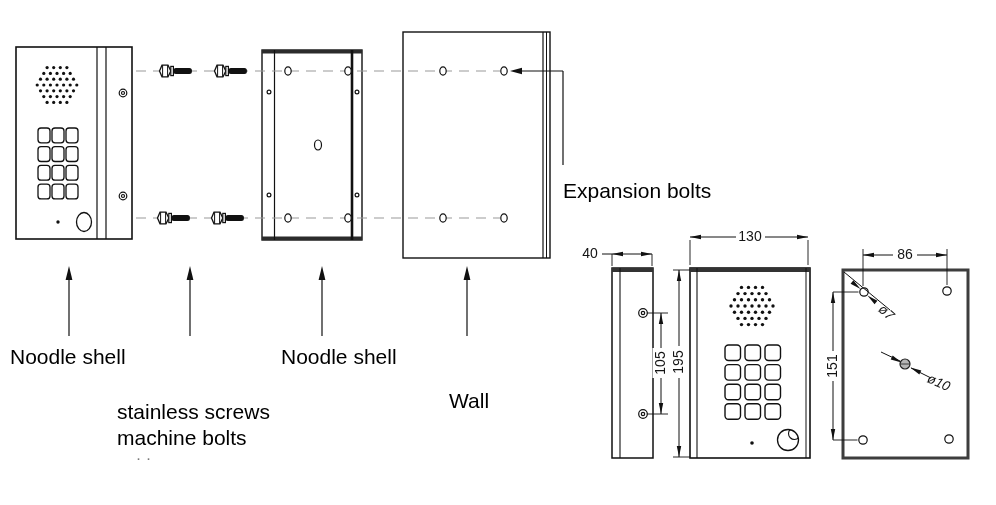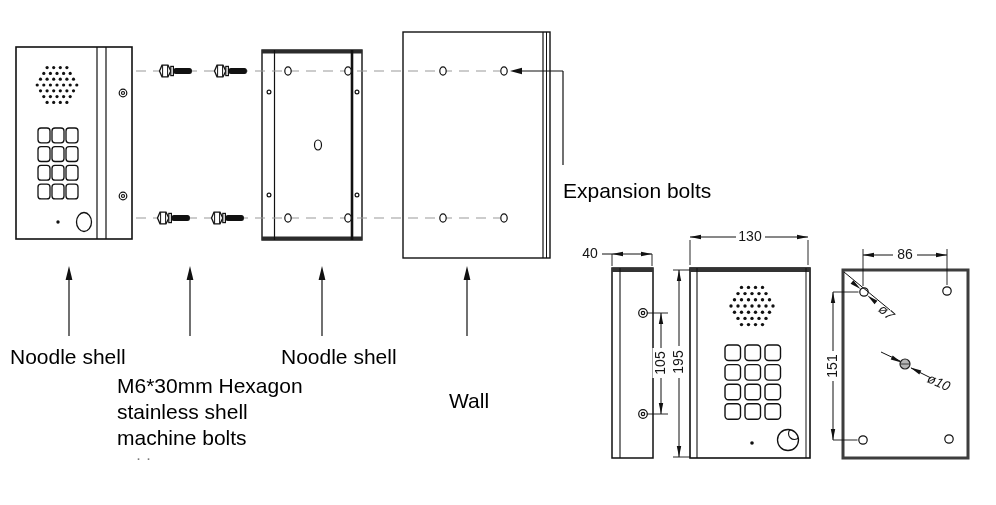--- a/index.html
+++ b/index.html
@@ -311,21 +311,20 @@
     <line x1="911" y1="368" x2="931" y2="378" stroke="#111" stroke-width="1"></line>
     <polygon points="901.5,362.5 890.7,359.4 892.7,355.5" fill="#111"></polygon>
     <polygon points="910.5,367.5 921.3,370.6 919.3,374.5" fill="#111"></polygon>
     <g transform="translate(929,371) rotate(24)">
       <text x="2" y="11" class="dia">ø10</text>
     </g>
   </g>
 </svg>
 
 <div class="lbl" style="left:10px;top:346px;">Noodle shell</div>
-<div class="lbl" style="left:117px;top:375px;">M6*30mm Hexagon</div>
-<div class="lbl" style="left:117px;top:401px;">stainless shell</div>
+<div class="lbl" style="left:117px;top:401px;">stainless screws</div>
 <div class="lbl" style="left:117px;top:427px;">machine bolts</div>
 <div class="lbl" style="left:281px;top:346px;">Noodle shell</div>
 <div class="lbl" style="left:449px;top:346px;margin-top:44px;">Wall</div>
 <div class="lbl" style="left:563px;top:180px;">Expansion bolts</div>
 <div class="faint" style="left:137px;top:451px;">..</div>
 
 </div>
 
 </body></html>

